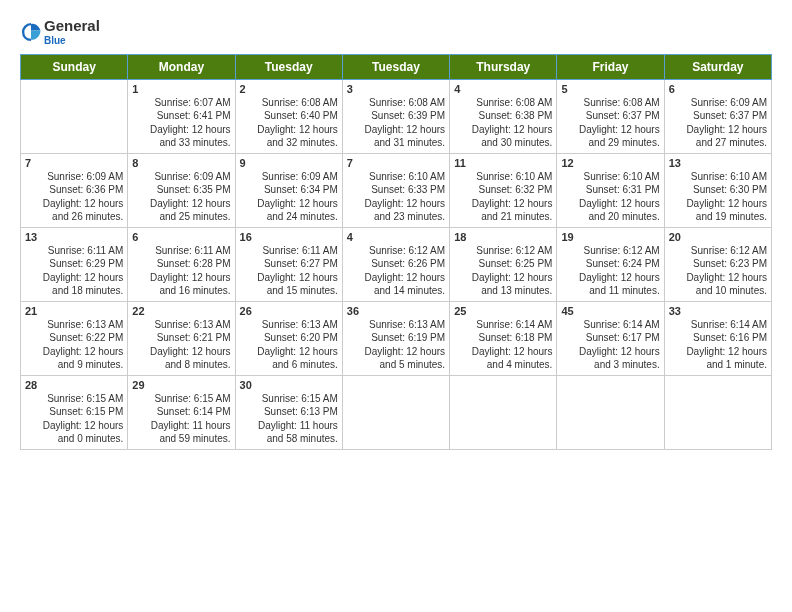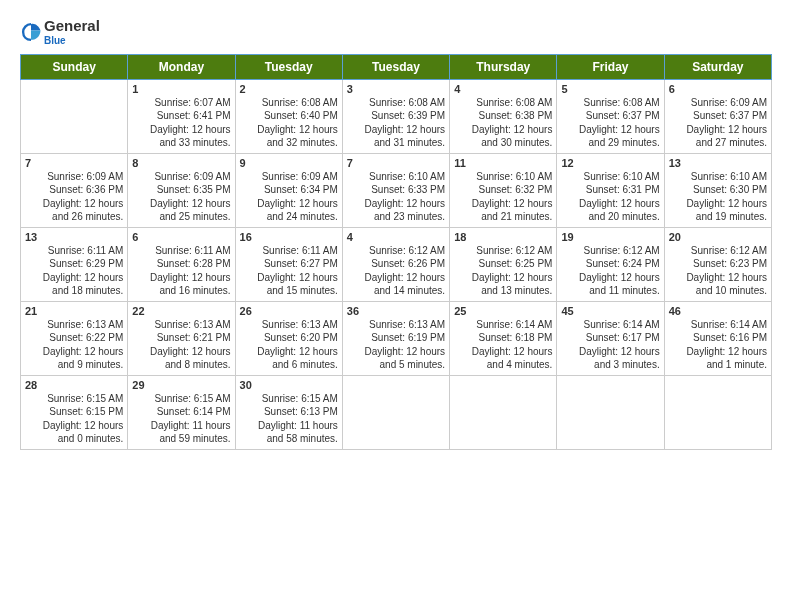--- a/index.html
+++ b/index.html
@@ -239,21 +239,21 @@
           </td>
           <td>
             <span class="day-num">25</span>
             <div class="day-info">Sunrise: 6:14 AM<br>Sunset: 6:18 PM<br>Daylight: 12 hours<br>and 4 minutes.</div>
           </td>
           <td>
             <span class="day-num">45</span>
             <div class="day-info">Sunrise: 6:14 AM<br>Sunset: 6:17 PM<br>Daylight: 12 hours<br>and 3 minutes.</div>
           </td>
           <td>
-            <span class="day-num">46</span>
+            <span class="day-num">33</span>
             <div class="day-info">Sunrise: 6:14 AM<br>Sunset: 6:16 PM<br>Daylight: 12 hours<br>and 1 minute.</div>
           </td>
         </tr>
         <tr>
           <td>
             <span class="day-num">28</span>
             <div class="day-info">Sunrise: 6:15 AM<br>Sunset: 6:15 PM<br>Daylight: 12 hours<br>and 0 minutes.</div>
           </td>
           <td>
             <span class="day-num">29</span>

